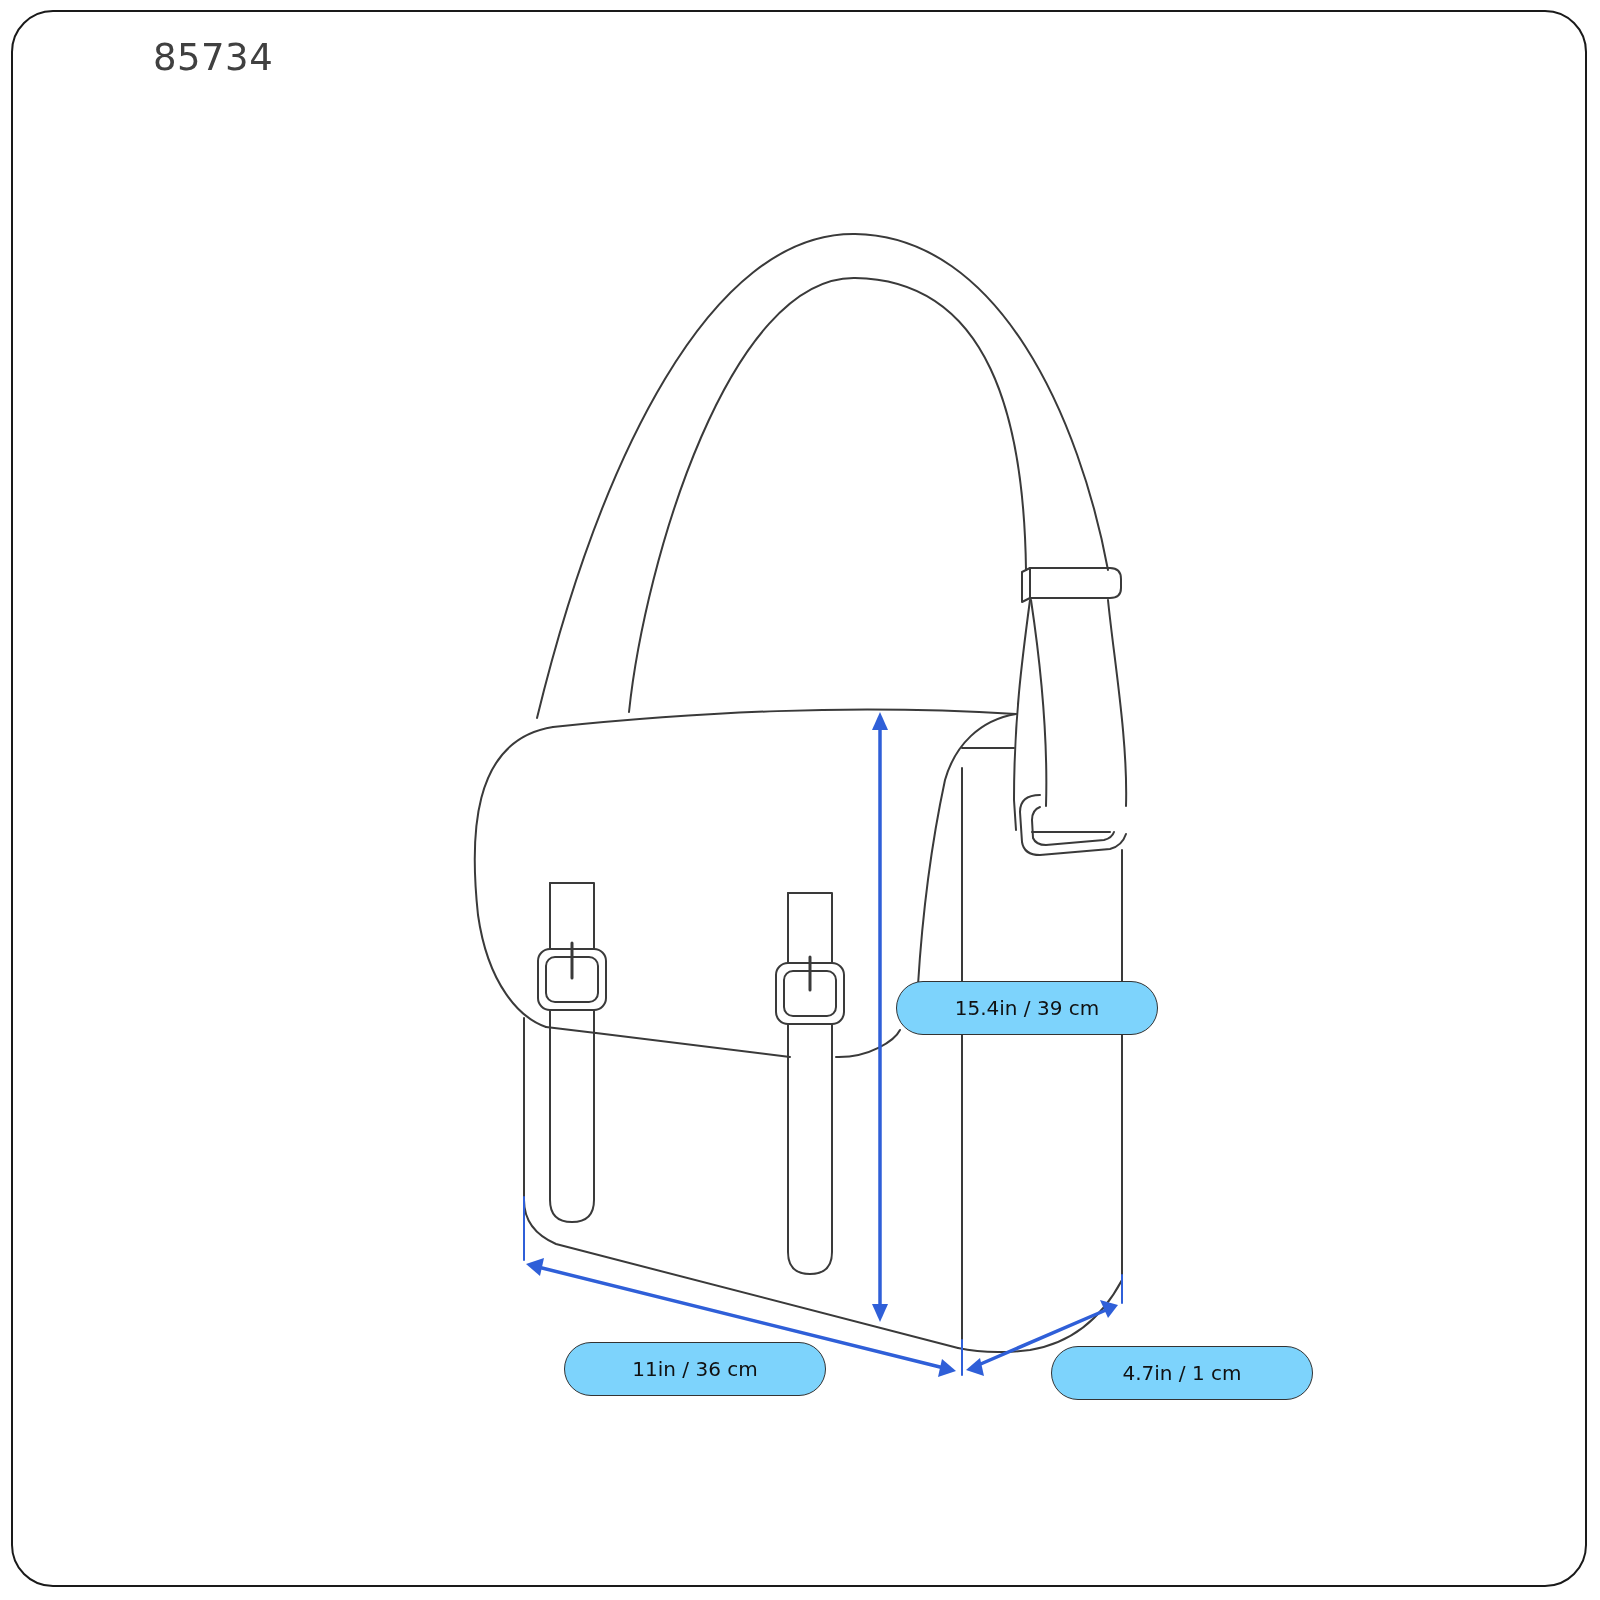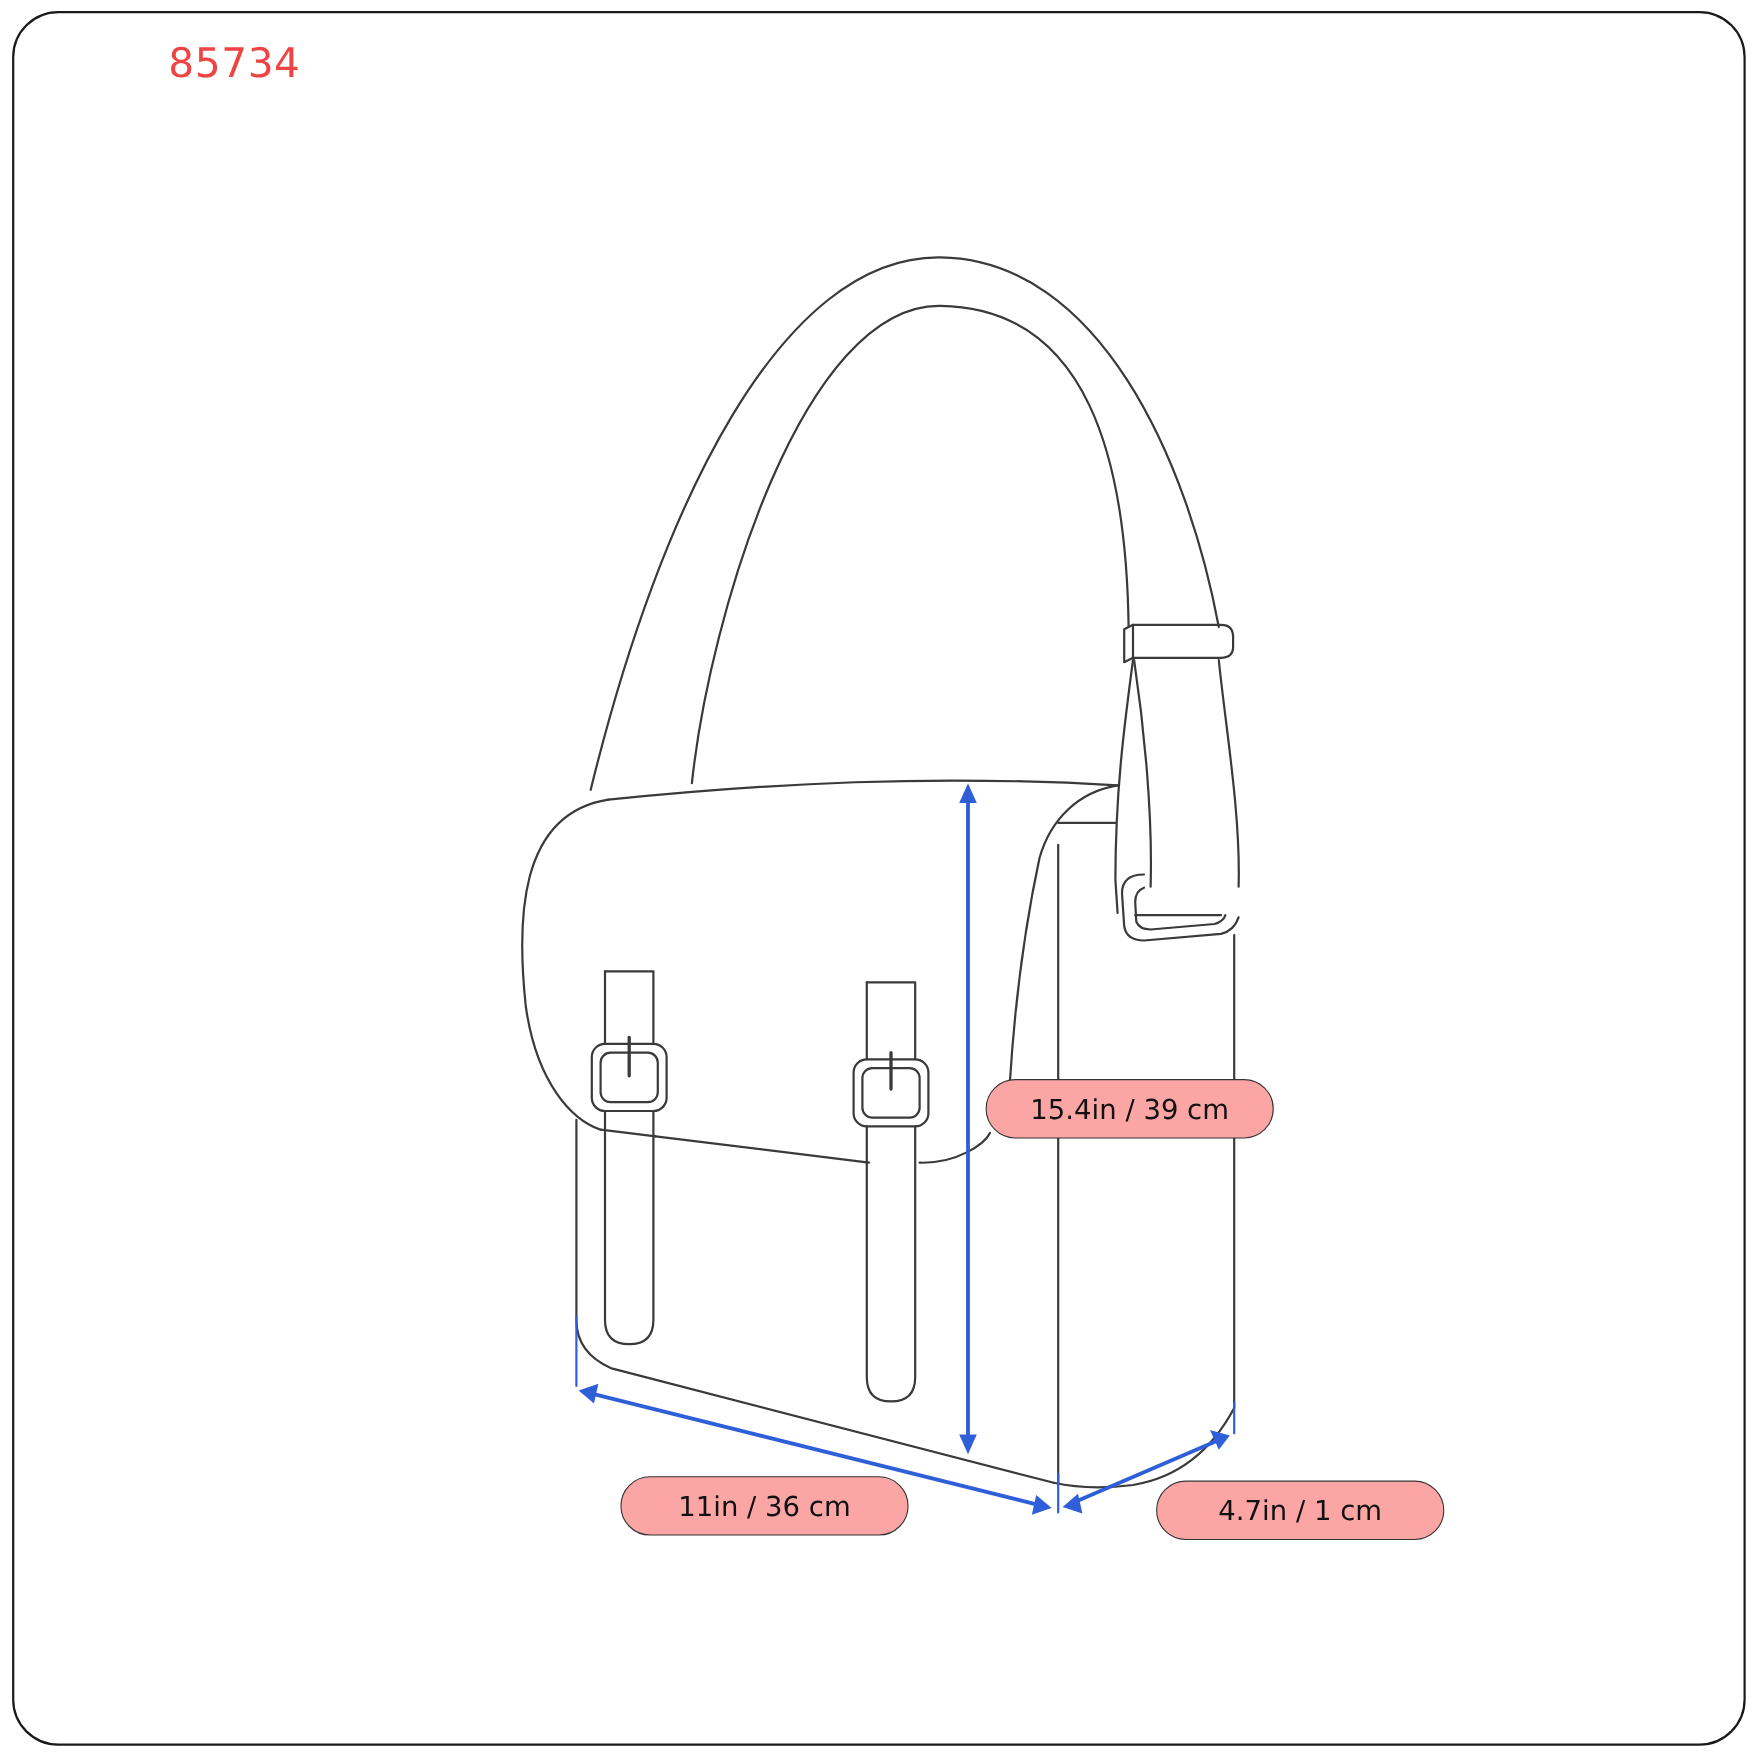--- a/index.html
+++ b/index.html
@@ -3,28 +3,28 @@
   <meta charset="utf-8">
   <style>
     html, body { margin: 0; padding: 0; background: #ffffff; }
     body { width: 1600px; height: 1600px; position: relative; overflow: hidden; }
     .frame {
       position: absolute; left: 11px; top: 10px; width: 1576px; height: 1577px;
       box-sizing: border-box; border: 2px solid #1a1a1a; border-radius: 42px; background: #fff;
     }
     .product-id {
       position: absolute; left: 153px; top: 36px;
-      font-family: "DejaVu Sans", sans-serif; font-size: 37px; color: #ef4444;
+      font-family: "DejaVu Sans", sans-serif; font-size: 37px; color: #404040;
       letter-spacing: 0.5px;
     }
     svg.drawing { position: absolute; left: 0; top: 0; }
     .label {
       position: absolute; box-sizing: border-box; height: 54px;
-      border: 1.6px solid #333; border-radius: 27px; background: #fca5a5;
-      font-family: "DejaVu Sans", sans-serif; font-size: 25px; color: #111;
+      border: 1.6px solid #333; border-radius: 27px; background: #7dd3fc;
+      font-family: "DejaVu Sans", sans-serif; font-size: 20px; color: #111;
       display: flex; align-items: center; justify-content: center; white-space: nowrap;
     }
   </style>
 </head>
 <body>
 
 <div class="frame"></div>
 
 <div class="product-id">85734</div>
 

